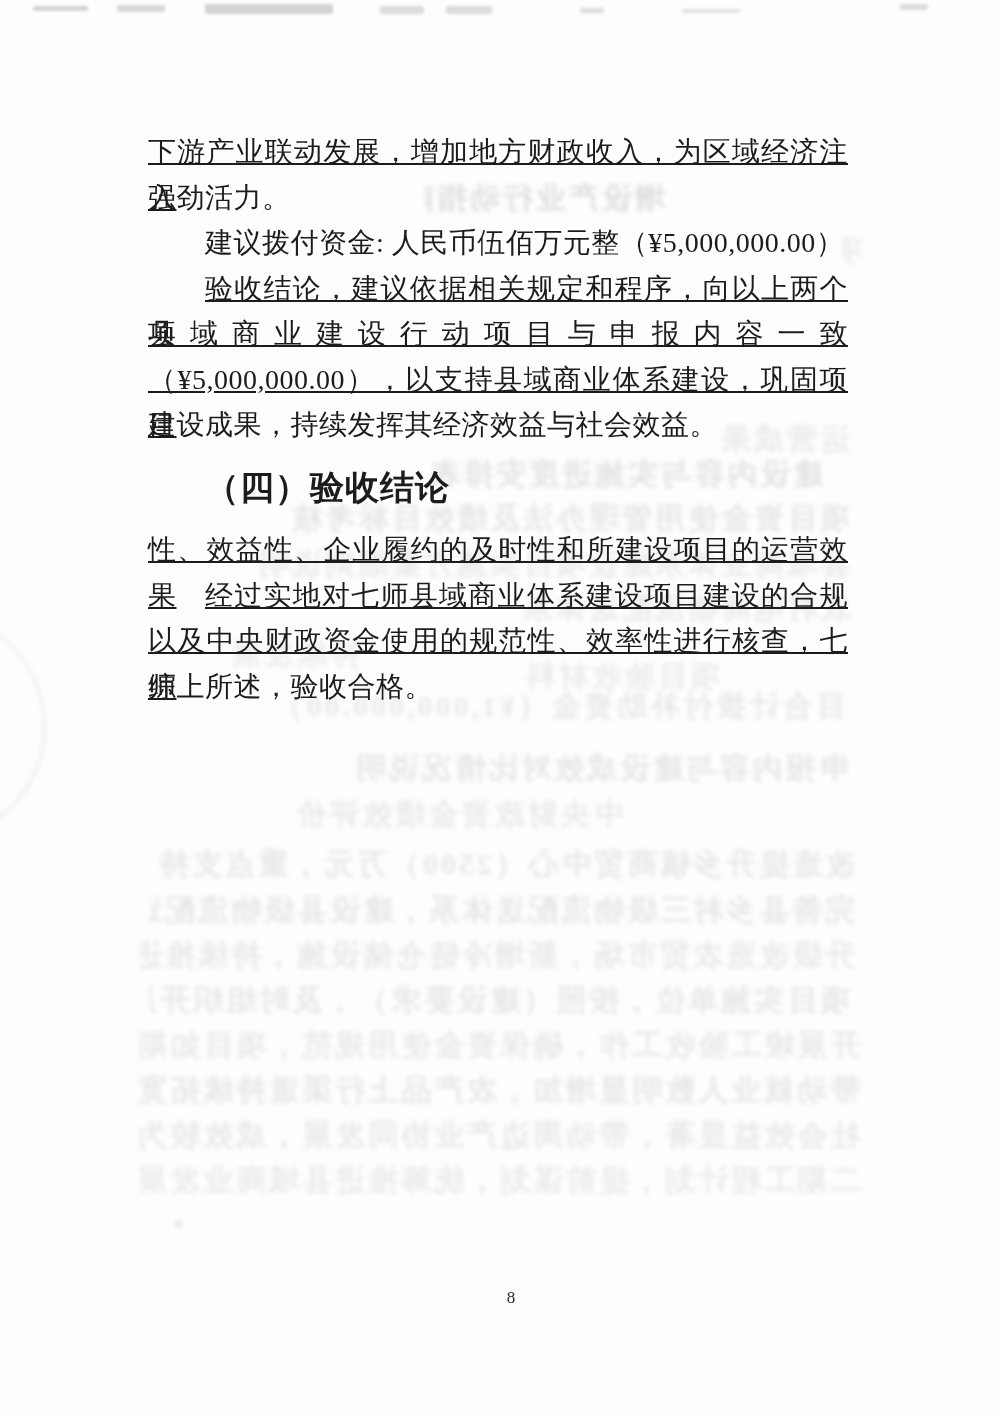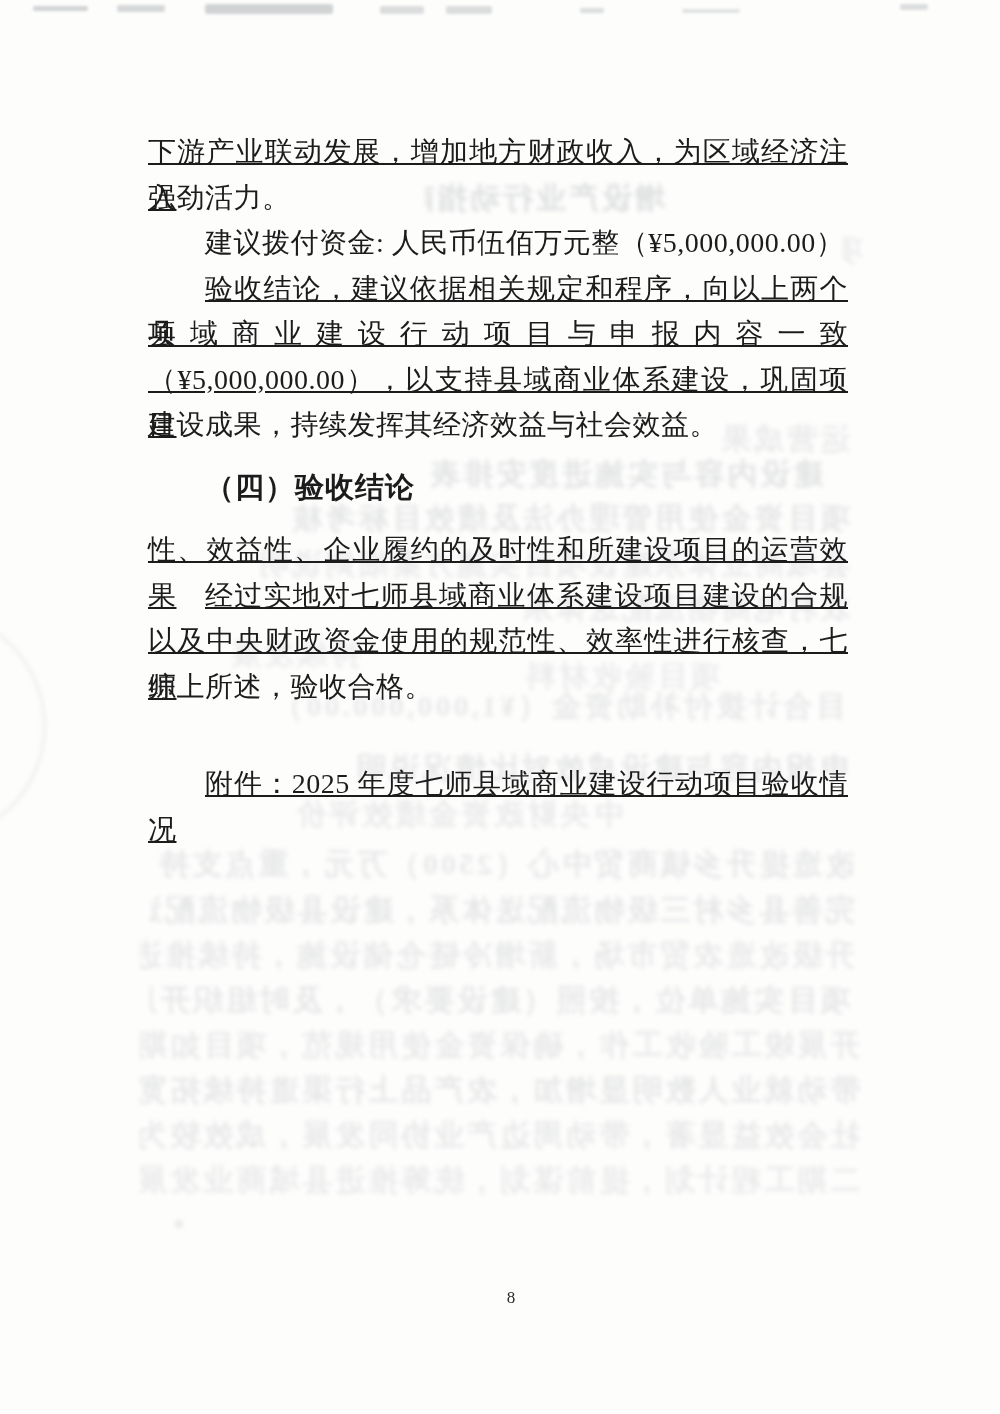--- a/index.html
+++ b/index.html
@@ -46,21 +46,21 @@
   }
   .ln{
     height:45.5px;line-height:45.5px;
     font-size:28px;
     letter-spacing:0.5px;
     white-space:nowrap;
   }
   .just{white-space:normal;text-align:justify;text-align-last:justify;text-decoration:underline;}
   .ind{text-indent:57px;}
   .heading{
-    font-weight:bold;font-size:29px;
+    font-weight:bold;font-size:34px;
     margin-top:17px;margin-bottom:17px;
     letter-spacing:1px;
   }
   .attach-block{margin-top:52px;}
   .pagenum{
     position:absolute;z-index:2;
     top:1288px;left:0;width:100%;
     text-align:center;text-indent:22px;
     font-size:17px;color:#2a2a2a;
     font-family:"Liberation Serif","DejaVu Serif",serif;
@@ -123,20 +123,19 @@
     <div class="ln ind heading">（四）验收结论</div>
 
     <div>
       <div class="ln just">性、效益性、企业履约的及时性和所建设项目的运营效果</div>
       <div class="ln ind just">经过实地对七师县域商业体系建设项目建设的合规</div>
       <div class="ln just">以及中央财政资金使用的规范性、效率性进行核查，七师</div>
       <div class="ln">综上所述，验收合格。</div>
     </div>
 
     <div class="attach-block">
-      <div class="ln ind just">附件：2025 年度七师县域商业建设行动项目验收情况</div>
     </div>
 
   </div>
 
   <div class="pagenum">8</div>
 
 </div>
 
 </body></html>

